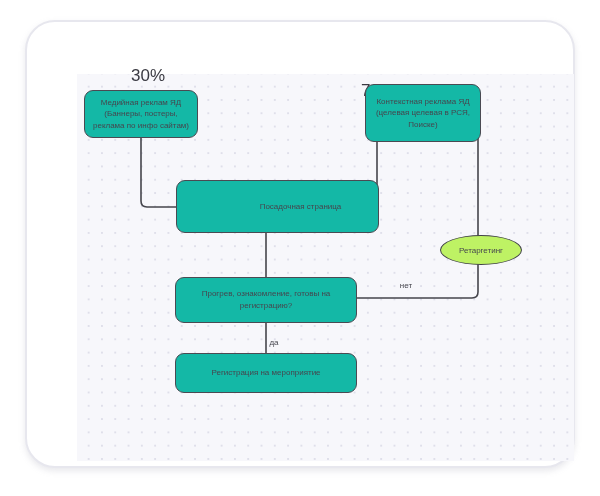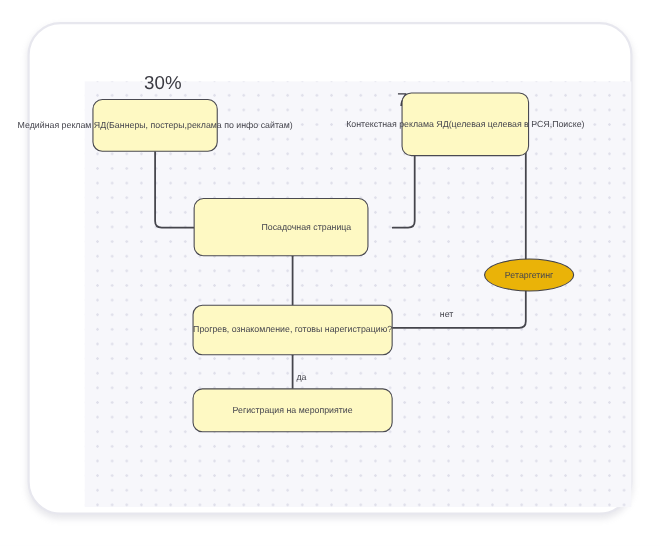--- a/index.html
+++ b/index.html
@@ -28,44 +28,44 @@
     background-size: 13.3px 13.3px;
     background-position: 5px 6px;
   }
   svg.edges {
     position: absolute; left: 0; top: 0;
     width: 600px; height: 496px;
     pointer-events: none;
   }
   .node {
     position: absolute;
-    background: #fef9c3;
+    background: #14b8a6;
     border: 1.6px solid #4a4a52;
     border-radius: 9px;
     display: flex;
-    flex-direction: row;
+    flex-direction: column;
     align-items: center;
     justify-content: center;
     text-align: center;
     color: #46464e;
     font-size: 8px;
     line-height: 1.45;
     padding: 2px;
   }
   .node .ln { white-space: nowrap; }
   .node-media        { left: 84px;  top: 90px;  width: 114px; height: 48px; }
   .node-context      { left: 319px; top: 84px;  width: 116px; height: 58px; margin-left: 46px; }
-  .node-landing      { left: 176px; top: 180px; width: 159px; height: 53px; padding-left: 48px; }
+  .node-landing      { left: 176px; top: 180px; width: 203px; height: 53px; padding-left: 48px; }
   .node-warmup       { left: 175px; top: 277px; width: 182px; height: 46px; }
   .node-registration { left: 175px; top: 353px; width: 182px; height: 40px; }
   .node-ellipse {
     position: absolute;
     left: 440px; top: 235px;
     width: 82px; height: 30px;
-    background: #eab308;
+    background: #bef264;
     border: 1.6px solid #42424a;
     border-radius: 50%;
     display: flex;
     align-items: center;
     justify-content: center;
     font-size: 8px;
     color: #46464e;
     white-space: nowrap;
   }
   .pct {

